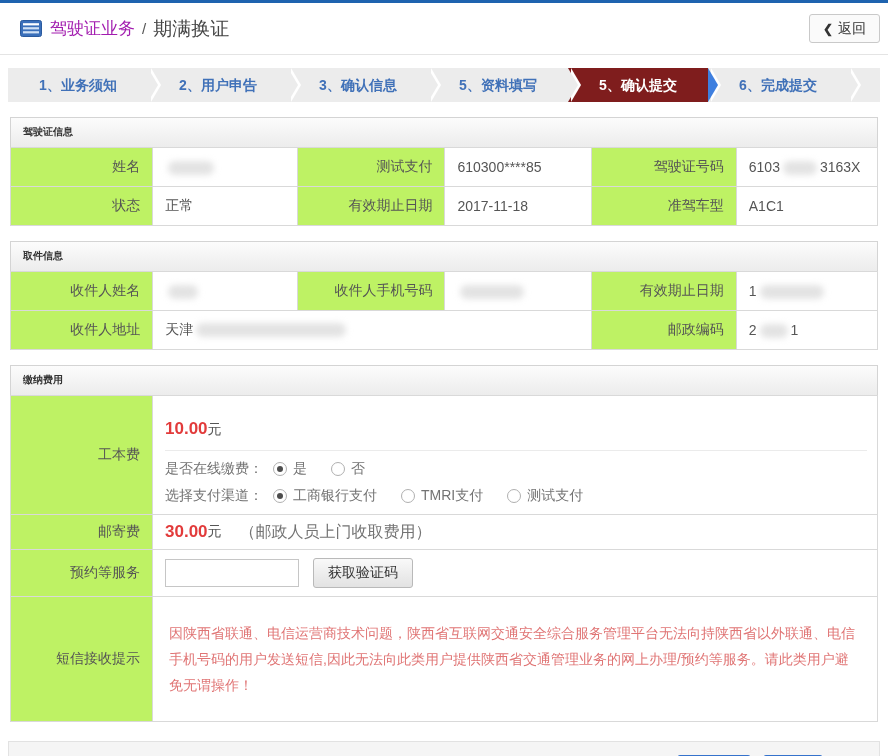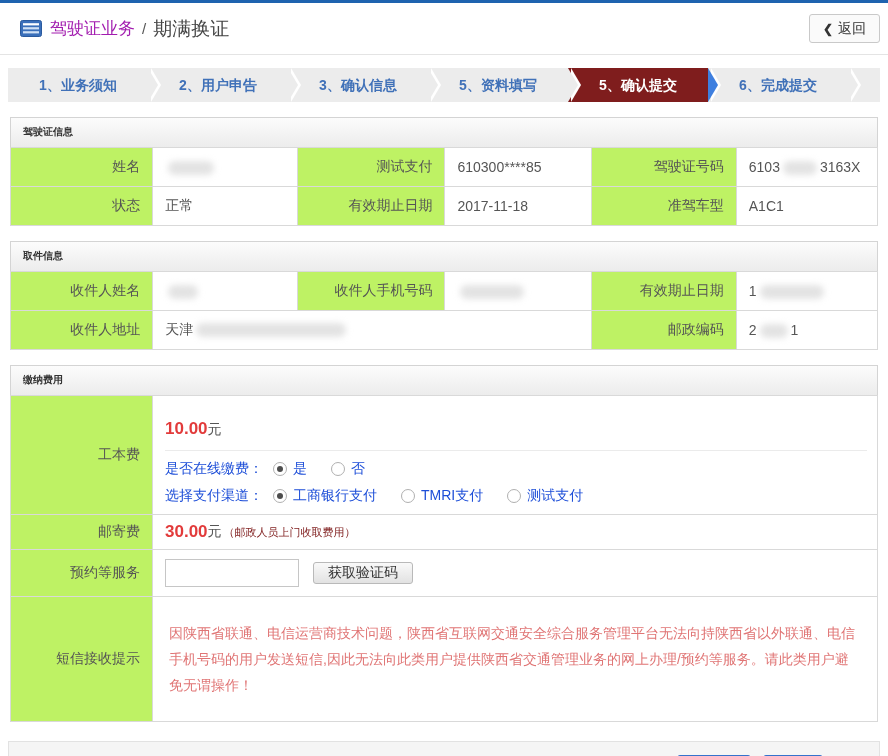--- a/index.html
+++ b/index.html
@@ -43,32 +43,32 @@
   
   .blur { display:inline-block; vertical-align:middle; height:14px; border-radius:7px;
     background:#e3e3e3; filter:blur(3px); margin:0 3px; }
   .w28{width:28px}.w30{width:30px}.w34{width:34px}.w46{width:46px}.w64{width:64px}.w150{width:150px}
   
   td.fee-cell { padding:0; white-space:normal; }
   .amount-line { padding:13px 12px 0; }
   .fee-amount { color:#e23b3b; font-weight:bold; font-size:17px; }
   .fee-unit { color:#555; font-size:14px; }
   .fee-divider { border-bottom:1px solid #ebebeb; margin:11px 10px 0 12px; }
-  .radio-line { padding:9px 12px 0; display:flex; align-items:center; color:#1d4ed8;text-align:right; }
+  .radio-line { padding:9px 12px 0; display:flex; align-items:center; color:#737373;text-align:right; }
   .radio-line-title { margin-right:10px; }
   .opt { display:inline-flex; align-items:center; gap:6px; margin-right:24px; cursor:pointer; }
   .radio { width:14px; height:14px; border:1px solid #b0b0b0; border-radius:50%; background:#fff;
     display:inline-block; position:relative; flex:0 0 auto; }
   .radio.checked::after { content:""; position:absolute; left:3px; top:3px; width:6px; height:6px;
     border-radius:50%; background:#4d4d4d; }
   .mail-line { display:flex; align-items:center; padding:0 12px; }
-  .fee-note { color:#7f1d1d; font-size:11px; margin-left:2px; }
+  .fee-note { color:#737373; font-size:16px; margin-left:18px; }
   .captcha-input { width:134px; height:28px; border:1px solid #c6c6c6; margin-right:10px;
     vertical-align:middle; font-size:14px; padding:0 6px; }
-  .code-btn { height:22px; padding:0 14px; background:linear-gradient(#f9f9f9,#e2e2e2);
+  .code-btn { height:30px; padding:0 14px; background:linear-gradient(#f9f9f9,#e2e2e2);
     border:1px solid #b9b9b9; border-radius:3px; font-size:14px; color:#333; cursor:pointer; vertical-align:middle; }
   td.sms-cell { padding:23px 16px; line-height:26px; color:#e07575; white-space:normal; height:64px; }
   
   .footer { margin:19px 8px 0; height:57px; background:#f5f5f5; border:1px solid #e2e2e2;
     display:flex; align-items:center; justify-content:flex-end; gap:12px; padding-right:56px; }
   .btn-blue { height:30px; padding:0 15px; background:#3e7fdf; color:#fff; border:1px solid #3572cc;
     border-radius:3px; font-size:14px; font-weight:bold; cursor:pointer; }
 </style>
 </head>
 <body>

